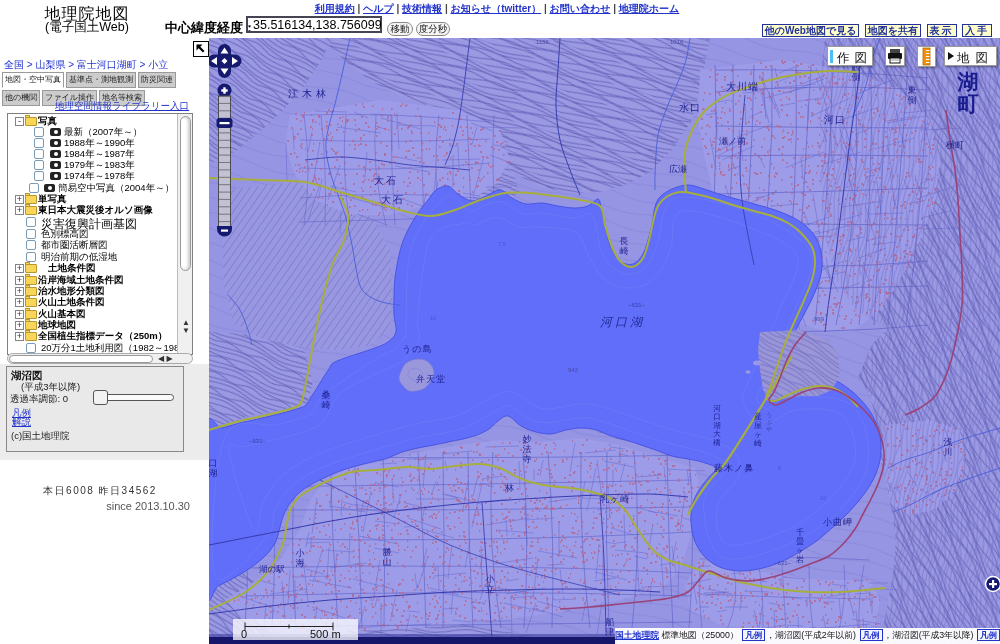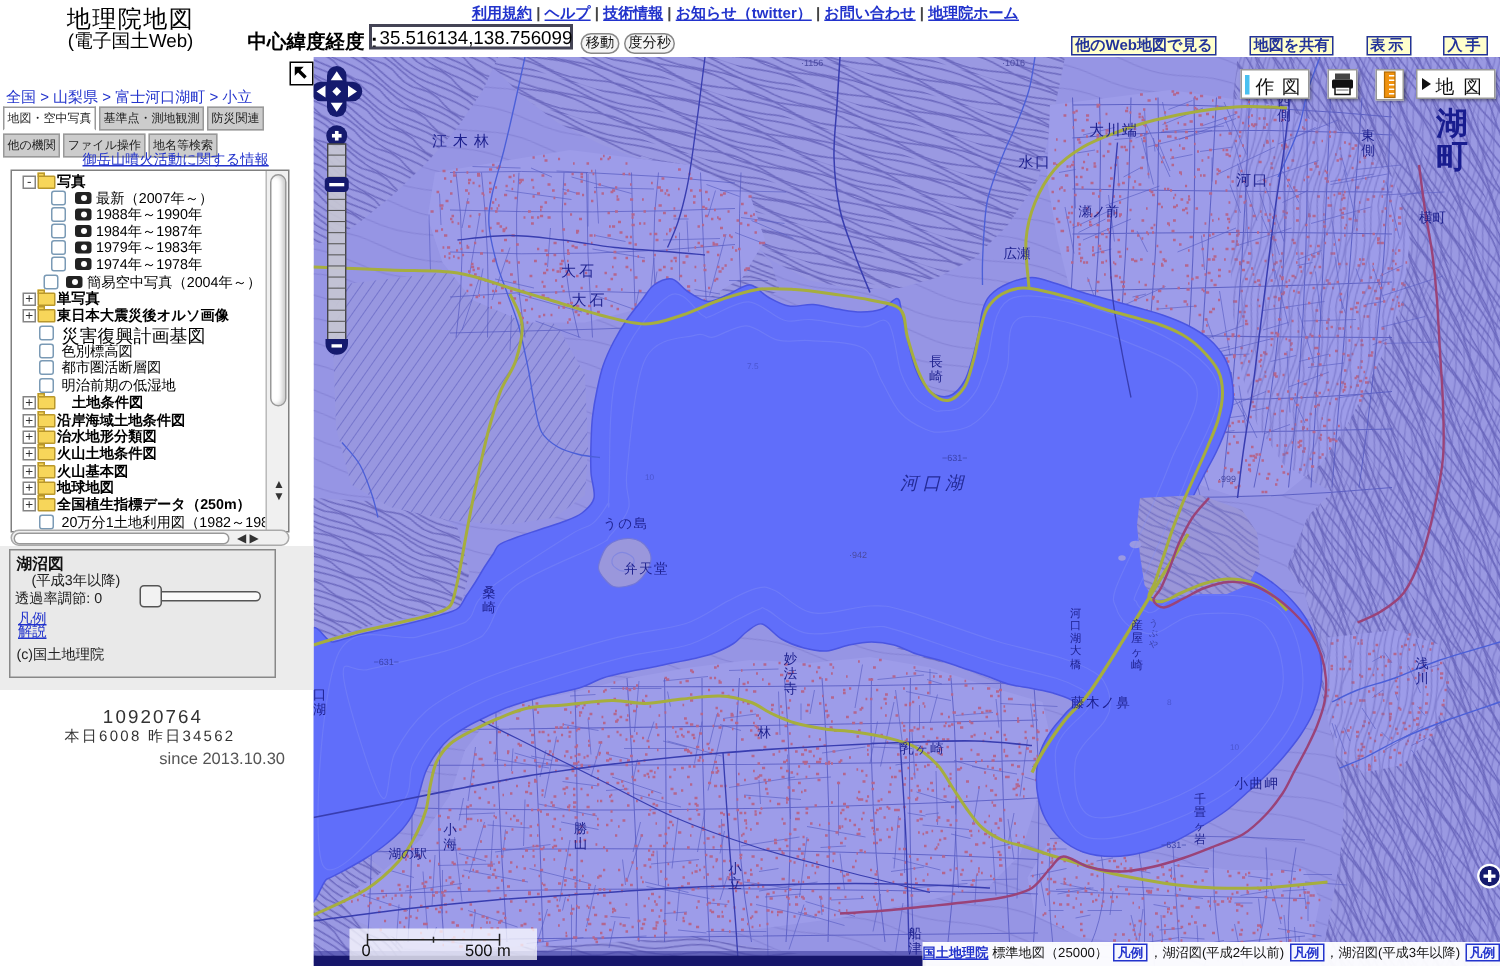--- a/index.html
+++ b/index.html
@@ -1,18 +1,18 @@
 <!DOCTYPE html>
 <html><head><meta charset="utf-8">
 <style>
 *{margin:0;padding:0;box-sizing:border-box}
 body{font-family:"Liberation Sans",sans-serif;width:1000px;height:644px;position:relative;overflow:hidden;background:#fff}
 .abs{position:absolute}
 a{color:#2233cc;text-decoration:underline}
-.ybtn{display:inline-block;background:#ffffcc;border:1.6px solid #223399;color:#223399;font-size:10px;font-weight:bold;padding:0 2px;line-height:11px;height:13.5px;text-decoration:none;margin-left:17px}
+.ybtn{display:inline-block;background:#ffffcc;border:1.6px solid #223399;color:#223399;font-size:10px;font-weight:bold;padding:0 2px;line-height:11px;height:13.5px;text-decoration:none;margin-left:1px}
 .tab{display:inline-block;background:#ccc;border:1px solid #999;color:#222;font-size:8px;padding:1.5px 2px;margin-right:2px;white-space:nowrap}
 .tab.act{background:#fff;border-bottom-color:#fff}
 .pill{display:inline-block;border:1px solid #888;border-radius:7px;background:#f5f5f5;font-size:9.5px;padding:0;line-height:12px;color:#111;text-align:center}
 .legbtn{display:inline-block;border:1.5px solid #2233cc;color:#2233cc;background:#f4f6ff;font-size:8.5px;font-weight:bold;padding:0 2px;line-height:10px;text-decoration:none;margin:0 1px}
 </style></head>
 <body>
 
 <div class="abs" style="left:0;top:0;width:1000px;height:38px;background:#fff;z-index:5">
   <div class="abs" style="left:27px;top:5.5px;width:120px;text-align:center">
     <div style="font-size:16px;line-height:15px;letter-spacing:1px;color:#000">地理院地図</div>
@@ -290,21 +290,21 @@
 <div class="abs" style="left:0;top:38px;width:209px;height:606px;background:#fff;z-index:5">
 
 <div class="abs" style="left:192.5px;top:3px;width:16px;height:16px;background:#fff;border:1.6px solid #000">
       <svg width="13" height="13" style="position:absolute;left:0px;top:0px">
         <path d="M2.5 8.5 v-6 h6 l-2.2 2.2 4.2 4.2 -1.6 1.6 -4.2 -4.2 z" fill="#000"></path>
       </svg>
     </div>
 <div class="abs" style="left:4px;top:19.5px;font-size:10px;white-space:nowrap"><a style="text-decoration:none">全国</a> <span style="color:#2233cc">&gt;</span> <a style="text-decoration:none">山梨県</a> <span style="color:#2233cc">&gt;</span> <a style="text-decoration:none">富士河口湖町</a> <span style="color:#2233cc">&gt;</span> <a style="text-decoration:none">小立</a></div>
 <div class="abs" style="left:2px;top:48px;white-space:nowrap"><span class="tab">他の機関</span><span class="tab">ファイル操作</span><span class="tab">地名等検索</span></div>
 <div class="abs" style="left:2px;top:30px;white-space:nowrap"><span class="tab act">地図・空中写真</span><span class="tab">基準点・測地観測</span><span class="tab">防災関連</span></div>
-<div class="abs" style="left:55px;top:62px;font-size:9.5px"><a>御岳山噴火活動に関する情報</a></div>
+<div class="abs" style="left:55px;top:62px;font-size:9.5px"><a>地理空間情報ライブラリー入口</a></div>
 <div class="abs" style="left:7px;top:75px;width:186px;height:242px;border:1px solid #808080;background:#fff;overflow:hidden">
   <div class="abs" style="left:0;top:0;width:169px;height:240px;overflow:hidden">
         <div class="abs" style="left:0;top:2px;width:176px;height:11px;white-space:nowrap">
           <span style="position:absolute;left:7px;top:1px;width:9px;height:9px;border:1px solid #848484;background:#fff;font-size:9px;line-height:7px;text-align:center;color:#333">-</span>
           <span style="position:absolute;left:17px;top:1px;width:12px;height:9px;background:#f7d65a;border:1px solid #b9972b;border-radius:1px"></span>
           <span style="position:absolute;left:17px;top:-1px;width:5px;height:3px;background:#f7d65a;border:1px solid #b9972b"></span>
           <span style="position:absolute;left:30px;top:-1px;font-size:9.5px;font-weight:bold">写真</span>
         </div>
         <div class="abs" style="left:0;top:13px;width:176px;height:11px;white-space:nowrap">
           <span style="position:absolute;left:26px;top:0px;width:10px;height:10px;border:1.5px solid #7a9ab5;background:#fff;border-radius:2px"></span>
@@ -429,16 +429,15 @@
 <div class="abs" style="left:0;top:326px;width:209px;height:96px;background:#ececec"></div>
 <div class="abs" style="left:6px;top:328px;width:178px;height:86px;border:1px solid #888;background:#e9e9e9">
   <div style="position:absolute;left:4px;top:2px;font-size:10.5px;font-weight:bold;color:#111">湖沼図</div>
   <div style="position:absolute;left:14px;top:14px;font-size:9.5px;color:#222">(平成3年以降)</div>
   <div style="position:absolute;left:3px;top:26px;font-size:9.5px;color:#222">透過率調節: 0</div>
   <div style="position:absolute;left:90px;top:27px;width:77px;height:7px;border:1px solid #555;border-radius:4px;background:#fafafa"></div>
   <div style="position:absolute;left:86px;top:23px;width:15px;height:15px;border:1px solid #555;border-radius:3px;background:#f2f2f2"></div>
   <div style="position:absolute;left:5px;top:41px;font-size:9.5px;line-height:9px"><a>凡例</a><br><a>解説</a></div>
   <div style="position:absolute;left:4px;top:63px;font-size:9.5px;color:#222">(c)国土地理院</div>
 </div>
-<div class="abs" style="left:0;top:433px;width:204px;text-align:center;font-size:12.5px;letter-spacing:1.4px;color:#333">10920764</div>
 <div class="abs" style="left:0;top:446px;width:200px;text-align:center;font-size:10px;letter-spacing:1.5px;color:#333">本日6008 昨日34562</div>
 <div class="abs" style="left:0;top:462px;width:190px;text-align:right;font-size:11px;color:#555">since 2013.10.30</div>
 
 </div>
 </body></html>

